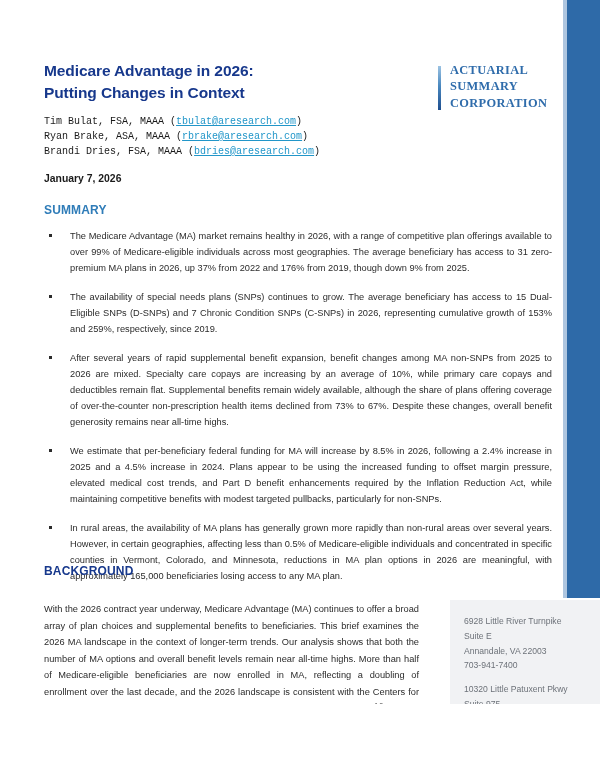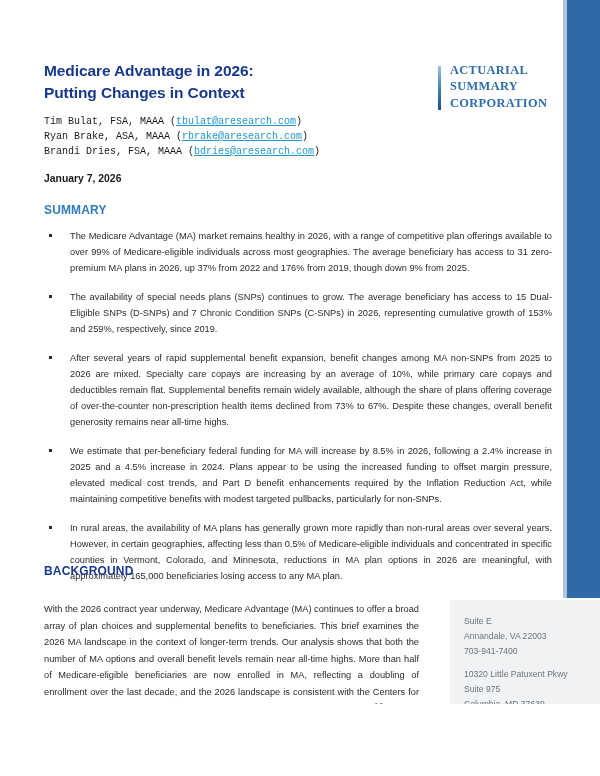--- a/index.html
+++ b/index.html
@@ -238,20 +238,21 @@
     <li class="bullet">We estimate that per-beneficiary federal funding for MA will increase by 8.5% in 2026, following a 2.4% increase in 2025 and a 4.5% increase in 2024. Plans appear to be using the increased funding to offset margin pressure, elevated medical cost trends, and Part D benefit enhancements required by the Inflation Reduction Act, while maintaining competitive benefits with modest targeted pullbacks, particularly for non-SNPs.</li>
     <li class="bullet">In rural areas, the availability of MA plans has generally grown more rapidly than non-rural areas over several years. However, in certain geographies, affecting less than 0.5% of Medicare-eligible individuals and concentrated in specific counties in Vermont, Colorado, and Minnesota, reductions in MA plan options in 2026 are meaningful, with approximately 165,000 beneficiaries losing access to any MA plan.</li>
   </ul>
 
   <div class="heading heading-background">BACKGROUND</div>
 
   <p class="bg-para"><span>With the 2026 contract year underway, Medicare Advantage (MA) continues to offer a broad array of plan choices and supplemental benefits to beneficiaries. This brief examines the 2026 MA landscape in the context of longer-term trends. Our analysis shows that both the number of MA options and overall benefit levels remain near all-time highs. More than half of Medicare-eligible beneficiaries are now enrolled in MA, reflecting a doubling of enrollment over the last decade, and the 2026 landscape is consistent with the Centers for Medicare &amp; Medicaid Services (CMS) projection of continued enrollment stability.</span><sup>1 2</sup></p>
 
   <div class="contact">
     <div class="contact-block">
+      <div class="contact-line">6928 Little River Turnpike</div>
       <div class="contact-line">Suite E</div>
       <div class="contact-line">Annandale, VA 22003</div>
       <div class="contact-line">703-941-7400</div>
     </div>
     <div class="contact-block">
       <div class="contact-line">10320 Little Patuxent Pkwy</div>
       <div class="contact-line">Suite 975</div>
       <div class="contact-line">Columbia, MD 37639</div>
       <div class="contact-line">410-740-9194</div>
     </div>

